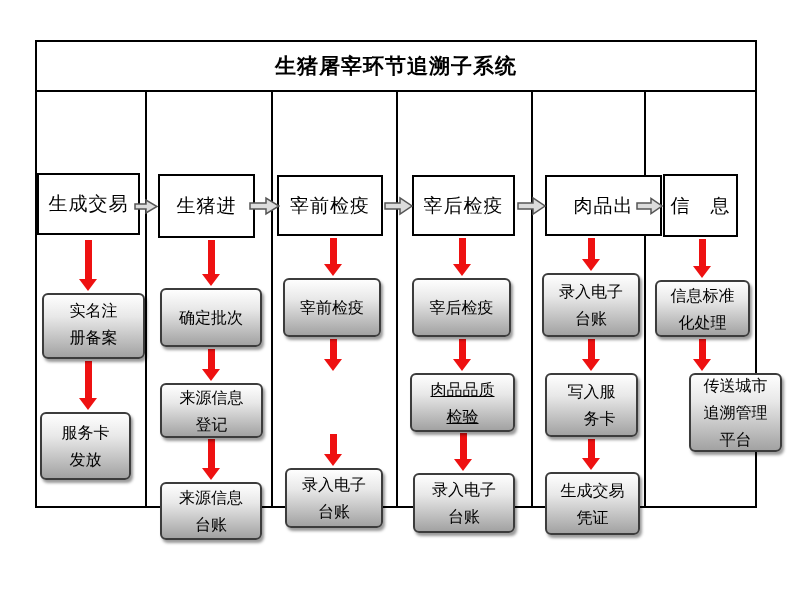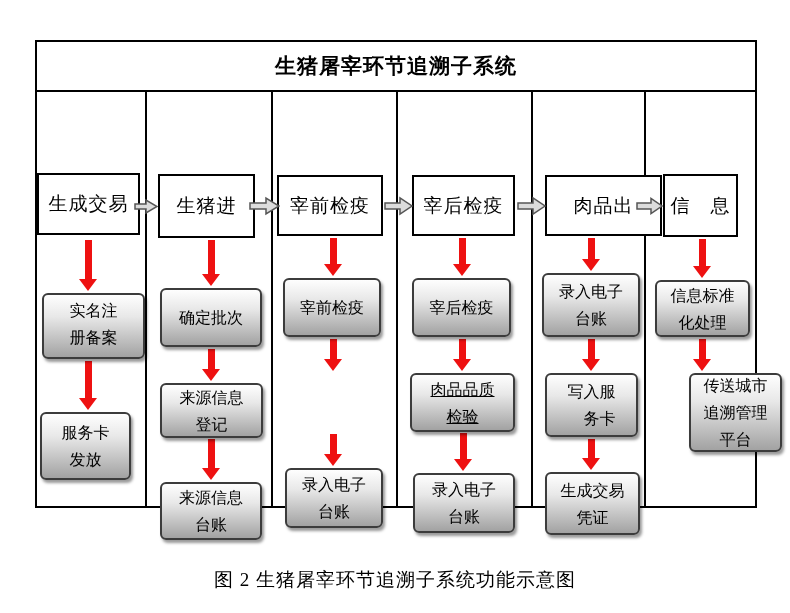--- a/index.html
+++ b/index.html
@@ -168,14 +168,13 @@
 务卡</div>
   <div class="node" style="left:545px;top:472px;width:95px;height:63px;">生成交易
 凭证</div>
 
   <div class="node" style="left:655px;top:280px;width:95px;height:57px;">信息标准
 化处理</div>
   <div class="node" style="left:655px;top:373px;width:93px;height:79px;margin-left:34px;">传送城市
 追溯管理
 平台</div>
 
-  <div class="caption">图 2 生猪屠宰环节追溯子系统功能示意图</div>
 </div>
 
 </body></html>

